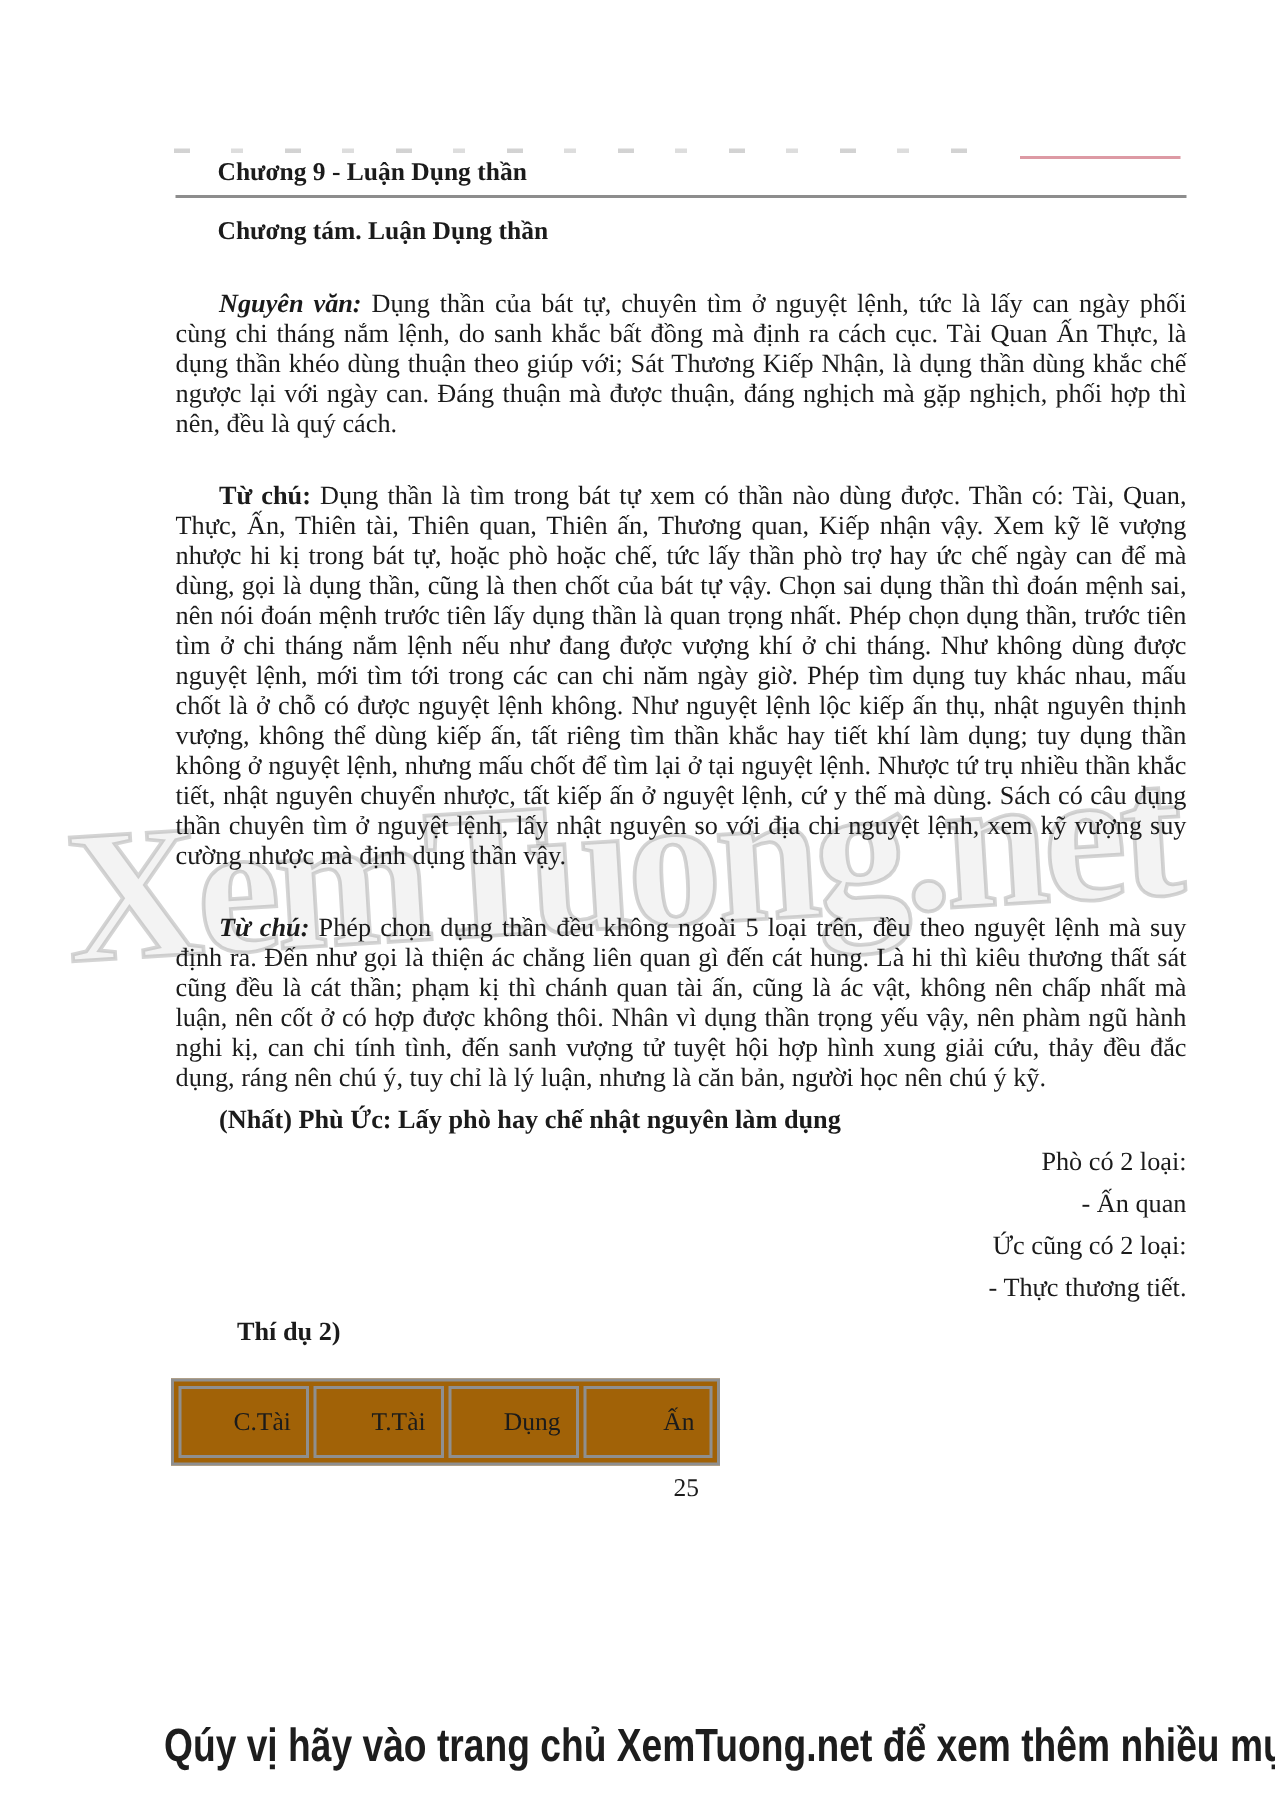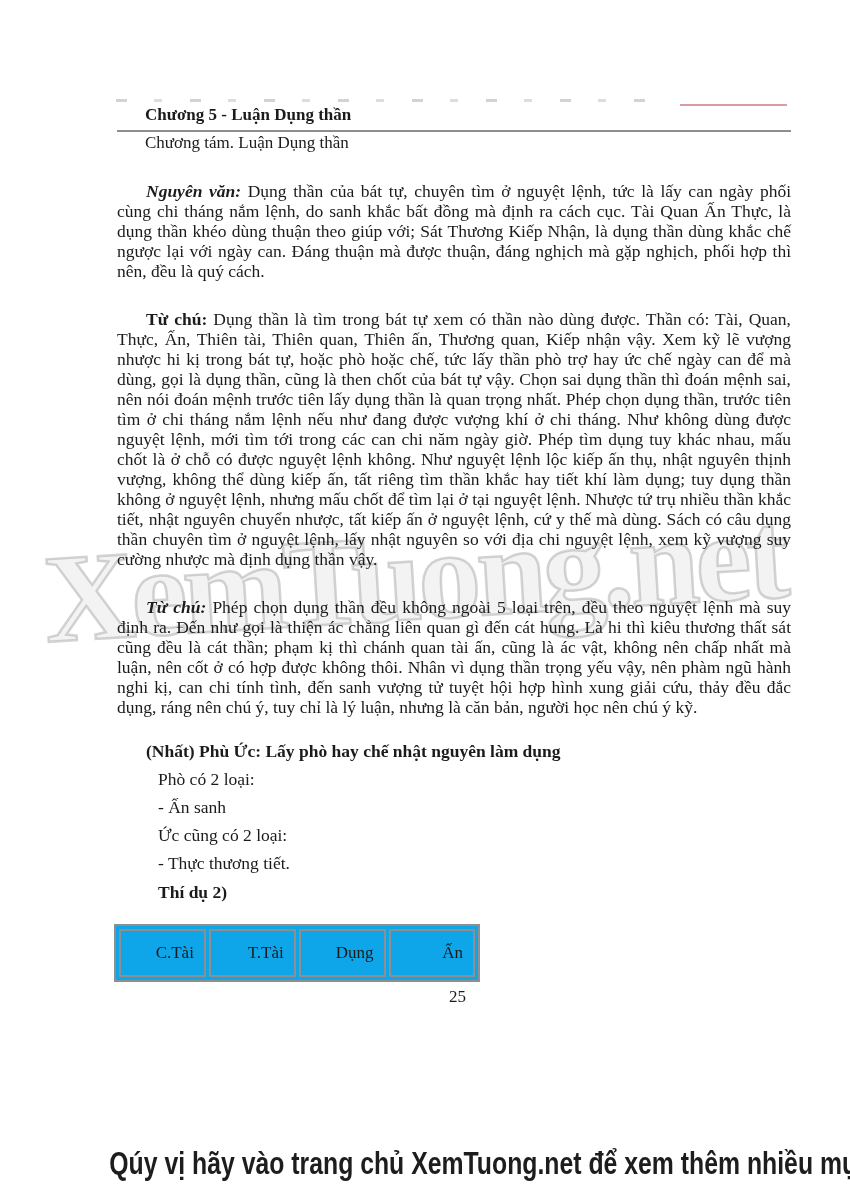--- a/index.html
+++ b/index.html
@@ -50,56 +50,57 @@
   }
   .header-title {
     font-weight: bold; font-size: 17px;
     padding-left: 28px; line-height: 21px;
   }
   .header-rule {
     border: 0; border-top: 2px solid #8d8d8d;
     margin-top: 5px; height: 0; width: 100%;
   }
   .chapter-heading {
-    font-weight: normal; font-size: 17px;
-    padding-left: 28px; line-height: 21px;
+    font-weight: bold; font-size: 17px;
+    padding-left: 28px; margin-top: 11px; line-height: 21px;
   }
   .para {
     margin-top: 28px;
     font-size: 17.5px; line-height: 20px;
     text-align: justify;
     text-indent: 29px;
   }
   .lbl-b  { font-weight: bold; }
   .lbl-bi { font-weight: bold; font-style: italic; }
   .body-italic { font-style: italic; }
 
   .section-heading {
-    margin-top: 24px;
+    margin-top: 8px;
     font-weight: bold; font-size: 17.5px; line-height: 20px;
     padding-left: 29px;
   }
   .list-line {
     margin-top: 8px;
     font-size: 17.5px; line-height: 20px;
     padding-left: 41px;
+    text-align: right;
   }
   .example-heading {
     margin-top: 9px;
     font-weight: bold; font-size: 17.5px; line-height: 20px;
     padding-left: 41px;
   }
 
   
   table.pillars {
     margin-top: 22px; margin-left: -3px;
     border-collapse: separate;
     border-spacing: 3px;
     border: 2px solid #8f8f8f;
-    background: #0ea5e9;
+    background: #a16207;
     width: 366px;
   }
   table.pillars td {
     border: 2px solid #8f8f8f;
     width: 88px; height: 48px;
     text-align: right; vertical-align: middle;
     padding-right: 10px;
     font-size: 17px;
     font-family: "Liberation Serif", serif;
   }
@@ -127,36 +128,36 @@
 </head>
 <body>
 
 <div class="watermark">XemTuong.net</div>
 
 <div class="artifact-dashes"></div>
 <div class="artifact-red-line"></div>
 
 <div class="content">
 
-  <div class="header-title">Chương 5 - Luận Dụng thần</div>
+  <div class="header-title">Chương 9 - Luận Dụng thần</div>
   <hr class="header-rule">
 
   <div class="chapter-heading">Chương tám. Luận Dụng thần</div>
 
   <p class="para"><span class="lbl-bi">Nguyên văn:</span><span> Dụng thần của bát tự, chuyên tìm ở nguyệt lệnh, tức là lấy can ngày phối cùng chi tháng nắm lệnh, do sanh khắc bất đồng mà định ra cách cục. Tài Quan Ấn Thực, là dụng thần khéo dùng thuận theo giúp với; Sát Thương Kiếp Nhận, là dụng thần dùng khắc chế ngược lại với ngày can. Đáng thuận mà được thuận, đáng nghịch mà gặp nghịch, phối hợp thì nên, đều là quý cách.</span></p>
 
   <p class="para"><span class="lbl-b">Từ chú:</span><span> Dụng thần là tìm trong bát tự xem có thần nào dùng được. Thần có: Tài, Quan, Thực, Ấn, Thiên tài, Thiên quan, Thiên ấn, Thương quan, Kiếp nhận vậy. Xem kỹ lẽ vượng nhược hi kị trong bát tự, hoặc phò hoặc chế, tức lấy thần phò trợ hay ức chế ngày can để mà dùng, gọi là dụng thần, cũng là then chốt của bát tự vậy. Chọn sai dụng thần thì đoán mệnh sai, nên nói đoán mệnh trước tiên lấy dụng thần là quan trọng nhất. Phép chọn dụng thần, trước tiên tìm ở chi tháng nắm lệnh nếu như đang được vượng khí ở chi tháng. Như không dùng được nguyệt lệnh, mới tìm tới trong các can chi năm ngày giờ. Phép tìm dụng tuy khác nhau, mấu chốt là ở chỗ có được nguyệt lệnh không. Như nguyệt lệnh lộc kiếp ấn thụ, nhật nguyên thịnh vượng, không thể dùng kiếp ấn, tất riêng tìm thần khắc hay tiết khí làm dụng; tuy dụng thần không ở nguyệt lệnh, nhưng mấu chốt để tìm lại ở tại nguyệt lệnh. Nhược tứ trụ nhiều thần khắc tiết, nhật nguyên chuyển nhược, tất kiếp ấn ở nguyệt lệnh, cứ y thế mà dùng. Sách có câu dụng thần chuyên tìm ở nguyệt lệnh, lấy nhật nguyên so với địa chi nguyệt lệnh, xem kỹ vượng suy cường nhược mà định dụng thần vậy.</span></p>
 
 
   <p class="para"><span class="lbl-bi">Từ chú:</span><span> Phép chọn dụng thần đều không ngoài 5 loại trên, đều theo nguyệt lệnh mà suy định ra. Đến như gọi là thiện ác chẳng liên quan gì đến cát hung. Là hi thì kiêu thương thất sát cũng đều là cát thần; phạm kị thì chánh quan tài ấn, cũng là ác vật, không nên chấp nhất mà luận, nên cốt ở có hợp được không thôi. Nhân vì dụng thần trọng yếu vậy, nên phàm ngũ hành nghi kị, can chi tính tình, đến sanh vượng tử tuyệt hội hợp hình xung giải cứu, thảy đều đắc dụng, ráng nên chú ý, tuy chỉ là lý luận, nhưng là căn bản, người học nên chú ý kỹ.</span></p>
 
   <div class="section-heading">(Nhất) Phù Ức: Lấy phò hay chế nhật nguyên làm dụng</div>
 
   <div class="list-line">Phò có 2 loại:</div>
-  <div class="list-line">- Ấn sanh</div>
+  <div class="list-line">- Ấn quan</div>
   <div class="list-line">Ức cũng có 2 loại:</div>
   <div class="list-line">- Thực thương tiết.</div>
 
   <div class="example-heading">Thí dụ 2)</div>
 
   <table class="pillars">
     <tbody>
         <tr>
       <td>C.Tài</td>
       <td>T.Tài</td>

